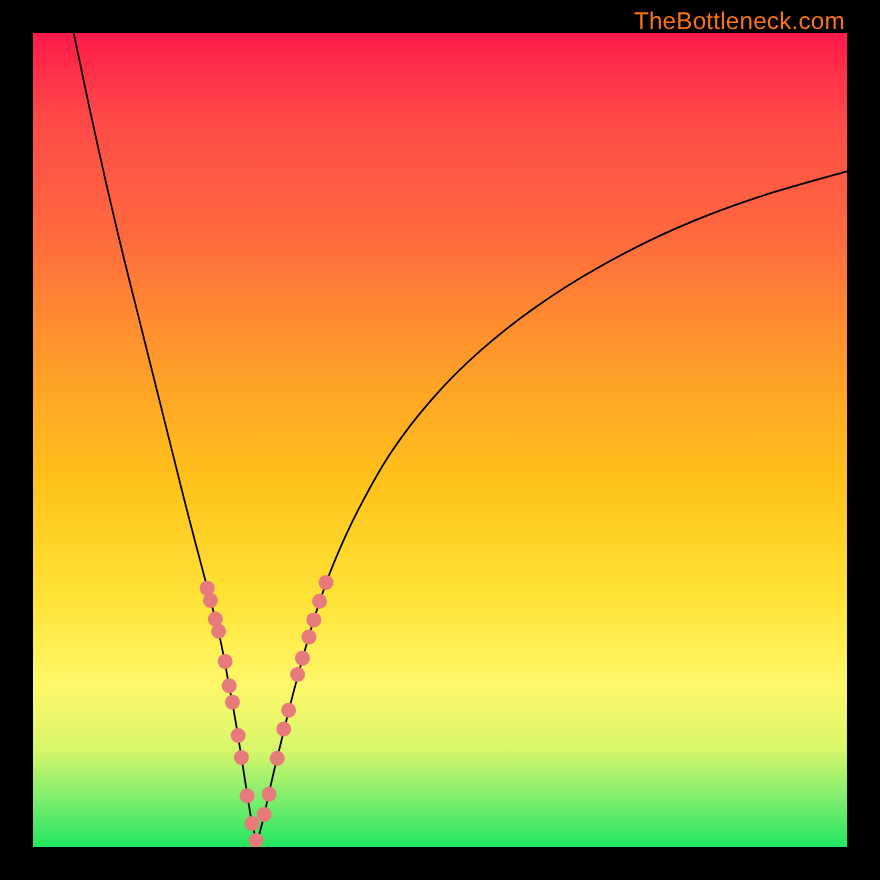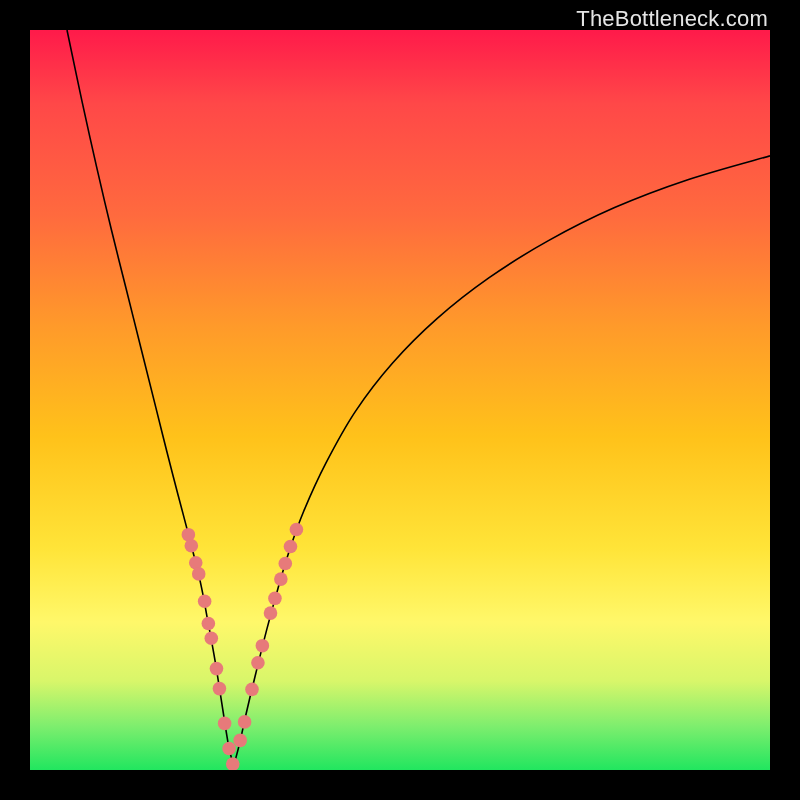--- a/index.html
+++ b/index.html
@@ -33,21 +33,21 @@
       #fff86a 80%,
       #d8f66a 88%,
       #7fee6e 94%,
       #21e65f 100%
     );
   }
   .watermark {
     position: absolute;
     top: 6px;
     right: 32px;
-    color: #e5e5e5;
+    color: #f97316;
     font-size: 22px;
     font-weight: 500;
     letter-spacing: 0.2px;
   }
   svg.curves {
     position: absolute;
     left: 0;
     top: 0;
     width: 740px;
     height: 740px;

